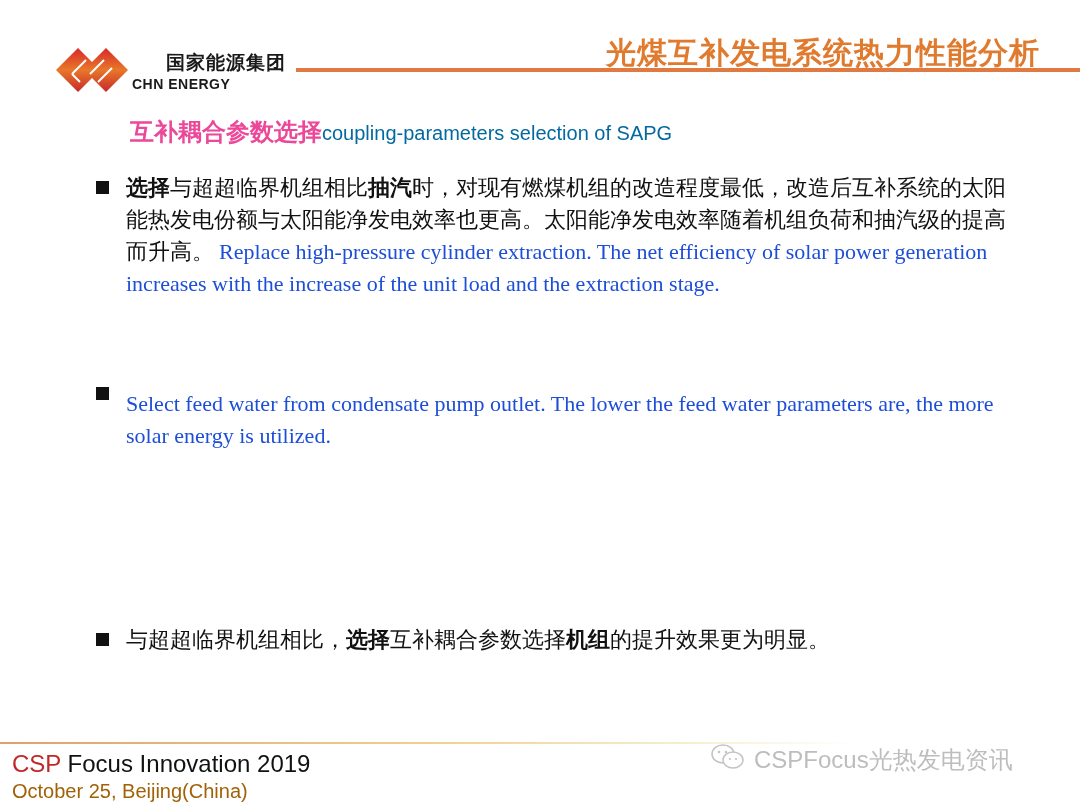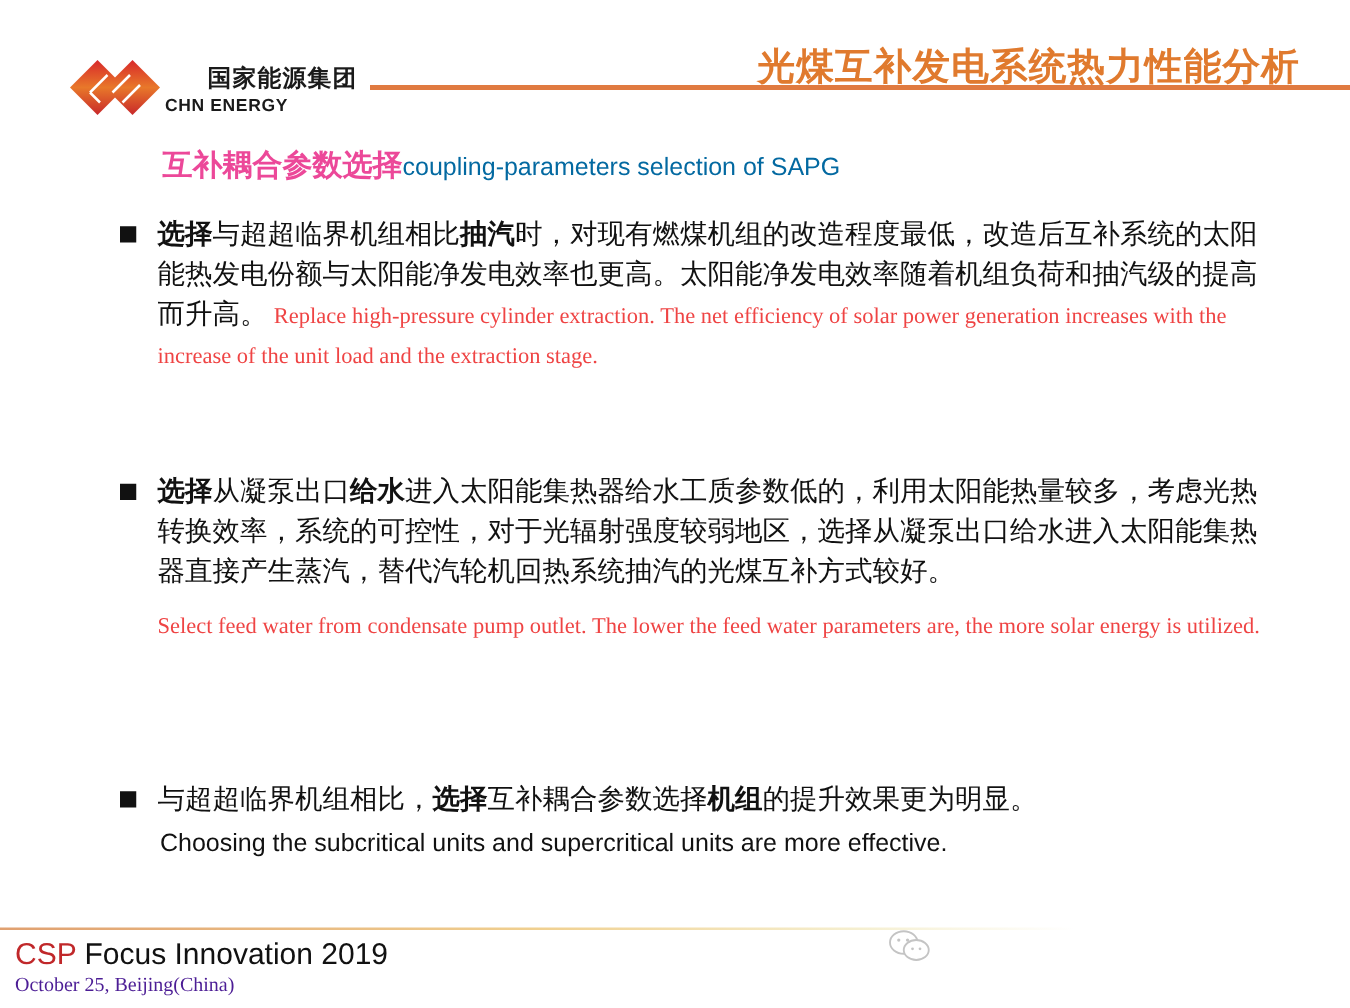--- a/index.html
+++ b/index.html
@@ -11,27 +11,27 @@
   .header-title { position:absolute; left:606px; top:33px; font-size:30px; font-weight:bold; color:#e07a2e; letter-spacing:1px; }
   .header-line { position:absolute; left:296px; top:68px; width:784px; height:4px; background:#e07a40; }
   .section-title { position:absolute; left:130px; top:116px; white-space:nowrap; }
   .section-title .cn { font-size:24px; font-weight:bold; color:#ec4899; }
   .section-title .en { font-size:20px; color:#0369a1; font-family:Liberation Sans, sans-serif; }
   .bullet { position:absolute; left:96px; width:930px; }
   .bullet .marker { position:absolute; left:0; top:9px; width:13px; height:13px; background:#111; }
   .bullet .body { margin-left:30px; }
   .cn-text { font-size:22px; line-height:32px; color:#111; }
   .cn-text b { font-weight:bold; }
-  .en-serif { font-family:"Liberation Serif", serif; font-size:18px; line-height:32px; color:#ef4444; }
+  .en-serif { font-family:"Liberation Serif", serif; font-size:22px; line-height:32px; color:#1d4ed8; }
   .en-sans { font-family:"Liberation Sans", sans-serif; font-size:20px; line-height:30px; color:#111; }
   .footer-line { position:absolute; left:0; top:742px; width:860px; height:2px;
                  background:linear-gradient(90deg,#e0a070 0%,#f0d090 50%,#f5efd0 80%,#ffffff 100%); }
   .footer-1 { position:absolute; left:12px; top:750px; font-family:"Liberation Sans", sans-serif; font-size:24px; color:#111; }
   .footer-1 .csp { color:#c0282a; }
-  .footer-2 { position:absolute; left:12px; top:780px; font-family:Liberation Serif, serif; font-size:16px; color:#4c1d95; }
+  .footer-2 { position:absolute; left:12px; top:780px; font-family:Liberation Sans, sans-serif; font-size:20px; color:#a16207; }
   .watermark { position:absolute; left:710px; top:742px; display:flex; align-items:center; gap:8px; color:#bdbdbd; font-size:24px; font-family:"Liberation Sans", sans-serif; }
 </style>
 </head>
 <body>
 
 <div class="logo">
   <svg width="80" height="60" viewBox="0 0 80 60">
     <defs>
       <linearGradient id="lg" x1="0" y1="0" x2="0" y2="1">
         <stop offset="0" stop-color="#d8282a"></stop>
@@ -60,41 +60,40 @@
   <span class="marker"></span>
   <div class="body">
     <span class="cn-text"><b>选择</b><span>与超超临界机组相比</span><b>抽汽</b><span>时，对现有燃煤机组的改造程度最低，改造后互补系统的太阳能热发电份额与太阳能净发电效率也更高。太阳能净发电效率随着机组负荷和抽汽级的提高而升高。</span></span>
     <span class="en-serif">Replace high-pressure cylinder extraction. The net efficiency of solar power generation increases with the increase of the unit load and the extraction stage.</span>
   </div>
 </div>
 
 <div class="bullet" style="top:378px;">
   <span class="marker"></span>
   <div class="body">
-    <div class="cn-text"><b>选择</b><span>从凝泵出口</span><b>给水</b><span>进入太阳能集热器给水工质参数低的，利用太阳能热量较多，考虑光热转换效率，系统的可控性，对于光辐射强度较弱地区，选择从凝泵出口给水进入太阳能集热器直接产生蒸汽，替代汽轮机回热系统抽汽的光煤互补方式较好。</span></div>
     <div class="en-serif" style="margin-top:10px;">Select feed water from condensate pump outlet. The lower the feed water parameters are, the more solar energy is utilized.</div>
   </div>
 </div>
 
 <div class="bullet" style="top:624px;">
   <span class="marker"></span>
   <div class="body">
     <div class="cn-text"><span>与超超临界机组相比，</span><b>选择</b><span>互补耦合参数选择</span><b>机组</b><span>的提升效果更为明显。</span></div>
-    <div class="en-sans" style="margin-top:4px; margin-left:2px;">Choosing the subcritical units and supercritical units are more effective.</div>
   </div>
 </div>
 
 <div class="footer-line"></div>
 <div class="footer-1"><span class="csp">CSP</span><span> Focus Innovation 2019</span></div>
 <div class="footer-2">October 25, Beijing(China)</div>
 
 <div class="watermark">
   <span>
     <svg width="36" height="30" viewBox="0 0 36 30">
       <ellipse cx="13" cy="12" rx="11" ry="9" fill="none" stroke="#c4c4c4" stroke-width="1.5"></ellipse>
       <ellipse cx="23" cy="18" rx="10" ry="8" fill="#fff" stroke="#c4c4c4" stroke-width="1.5"></ellipse>
       <circle cx="9" cy="10" r="1.3" fill="#c4c4c4"></circle>
         <circle cx="16" cy="10" r="1.3" fill="#c4c4c4"></circle>
       <circle cx="20" cy="17" r="1.1" fill="#c4c4c4"></circle>
         <circle cx="26" cy="17" r="1.1" fill="#c4c4c4"></circle>
     </svg>
   </span>
+  <span>CSPFocus光热发电资讯</span>
 </div>
 
 </body></html>

